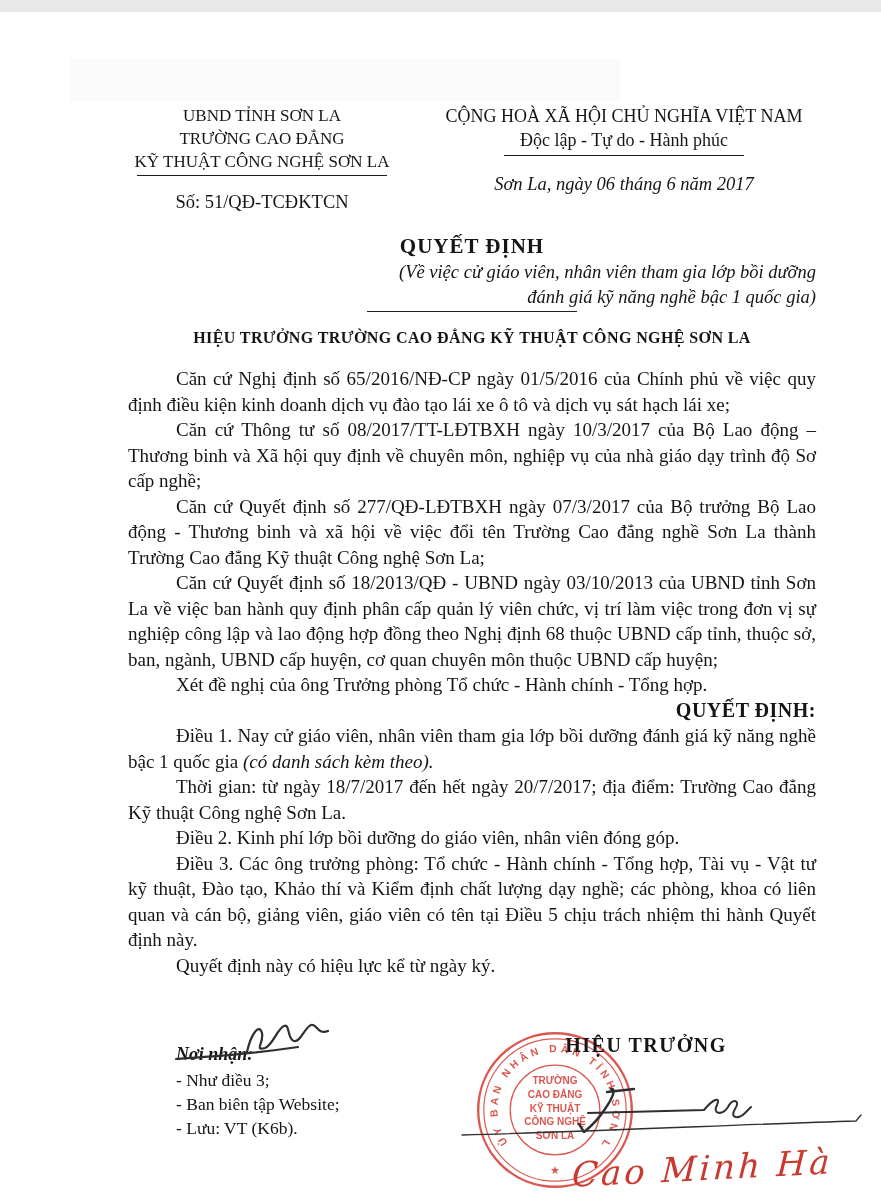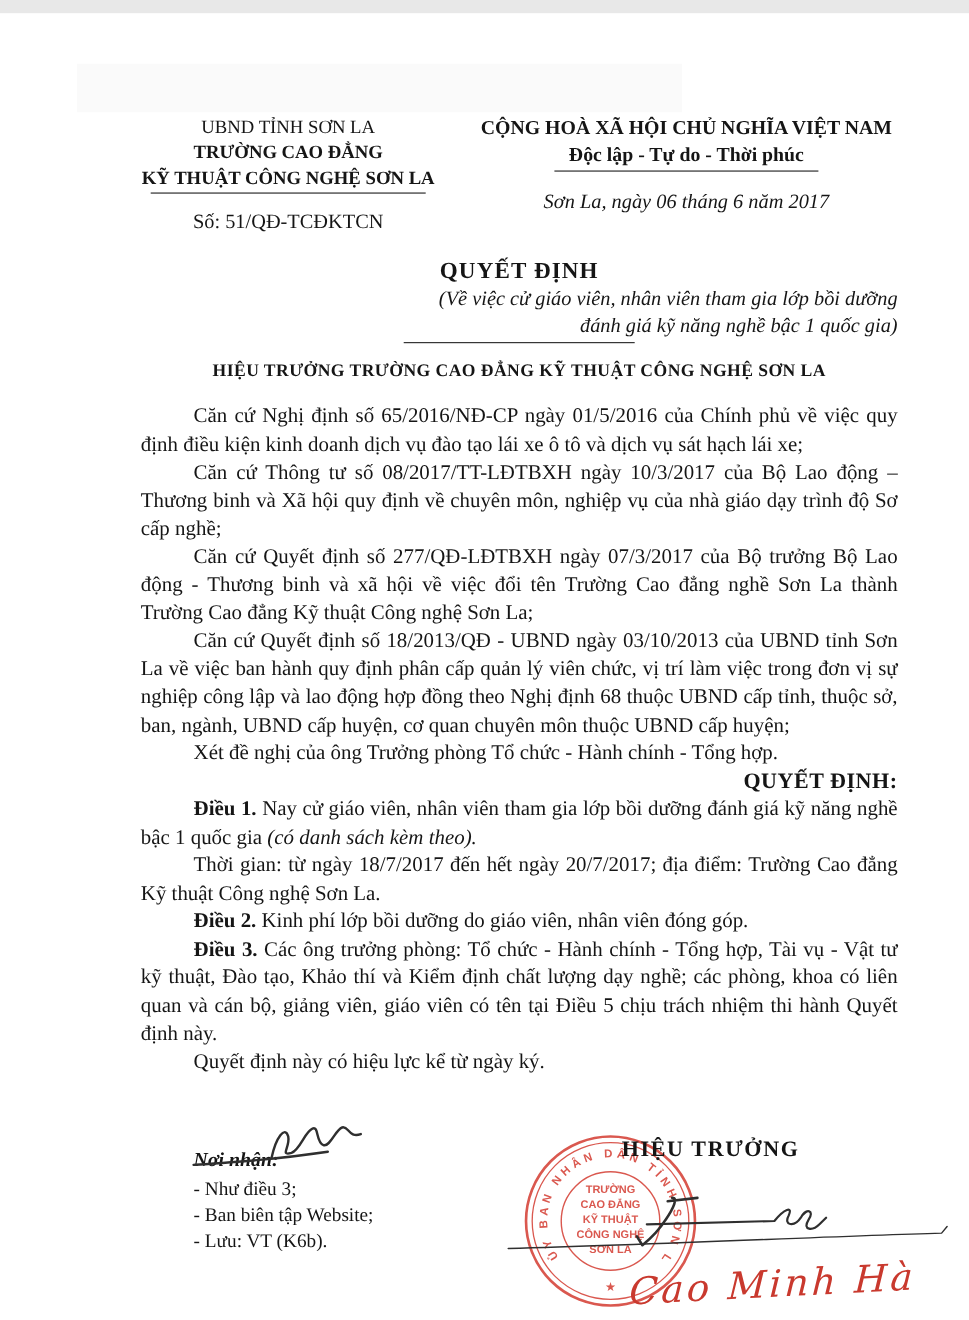--- a/index.html
+++ b/index.html
@@ -15,21 +15,21 @@
     margin:12px auto;overflow:hidden;color:var(--text);
     font-family:"Liberation Serif","DejaVu Serif",serif;
   }
   .scan-smudge{position:absolute;left:70px;top:46px;width:550px;height:44px;background:#fafafa;}
   .content{position:relative;padding:92px 65px 0 128px;}
 
   
   .header{display:flex;justify-content:space-between;align-items:flex-start;}
   .header-left{width:300px;margin-left:-16px;text-align:center;font-size:17px;line-height:23px;}
   .header-right{width:400px;margin-right:-8px;text-align:center;font-size:18px;line-height:24px;}
-  .b{font-weight:bold;}
+  .b{font-weight:normal;}
   .org-rule{width:250px;border-bottom:1.5px solid #1c1c1c;margin:2px auto 0;}
   .motto-rule{width:240px;border-bottom:1.5px solid #1c1c1c;margin:3px auto 0;}
   .doc-number{margin-top:15px;font-size:18.5px;}
   .dateline{margin-top:16px;font-style:italic;font-size:18.5px;}
 
   
   .title-block{text-align:center;margin-top:18px;}
   .title-main{font-size:21px;font-weight:bold;letter-spacing:1px;line-height:28px;}
   .title-sub{font-style:italic;font-size:18.5px;line-height:25px;text-align:right;}
   .sub-rule{width:210px;border-bottom:1.5px solid #222;margin:1px auto 0;}
@@ -64,21 +64,21 @@
     <div class="header">
       <div class="header-left">
         <div>UBND TỈNH SƠN LA</div>
         <div class="b">TRƯỜNG CAO ĐẲNG</div>
         <div class="b">KỸ THUẬT CÔNG NGHỆ SƠN LA</div>
         <div class="org-rule"></div>
         <div class="doc-number">Số: 51/QĐ-TCĐKTCN</div>
       </div>
       <div class="header-right">
         <div class="b">CỘNG HOÀ XÃ HỘI CHỦ NGHĨA VIỆT NAM</div>
-        <div class="b">Độc lập - Tự do - Thời phúc</div>
+        <div class="b">Độc lập - Tự do - Hành phúc</div>
         <div class="motto-rule"></div>
         <div class="dateline">Sơn La, ngày 06 tháng 6 năm 2017</div>
       </div>
     </div>
 
     <div class="title-block">
       <div class="title-main">QUYẾT ĐỊNH</div>
       <div class="title-sub">(Về việc cử giáo viên, nhân viên tham gia lớp bồi dưỡng</div>
       <div class="title-sub">đánh giá kỹ năng nghề bậc 1 quốc gia)</div>
       <div class="sub-rule"></div>

